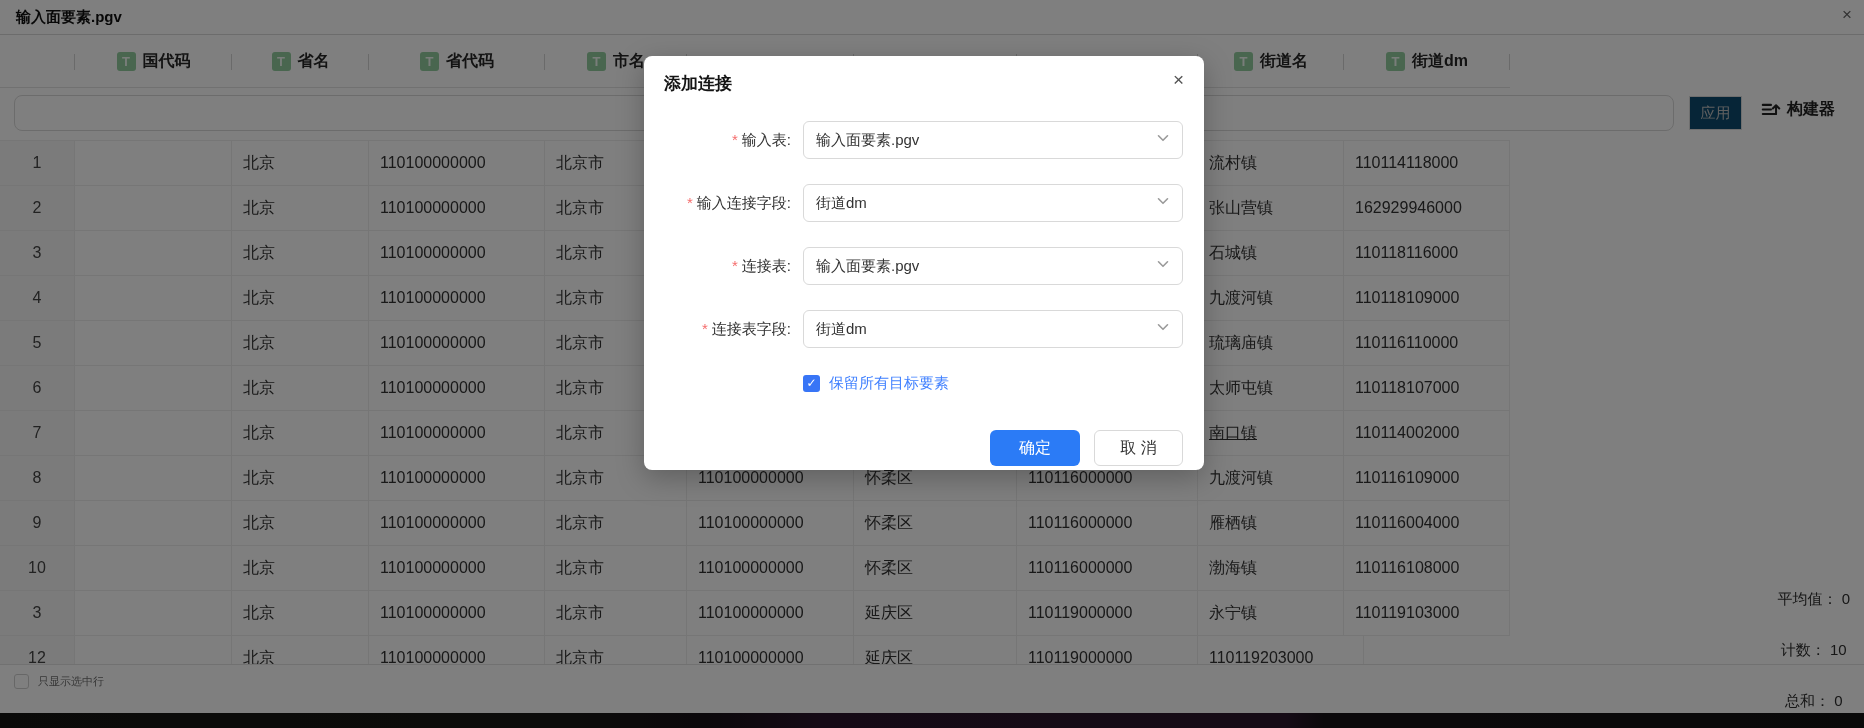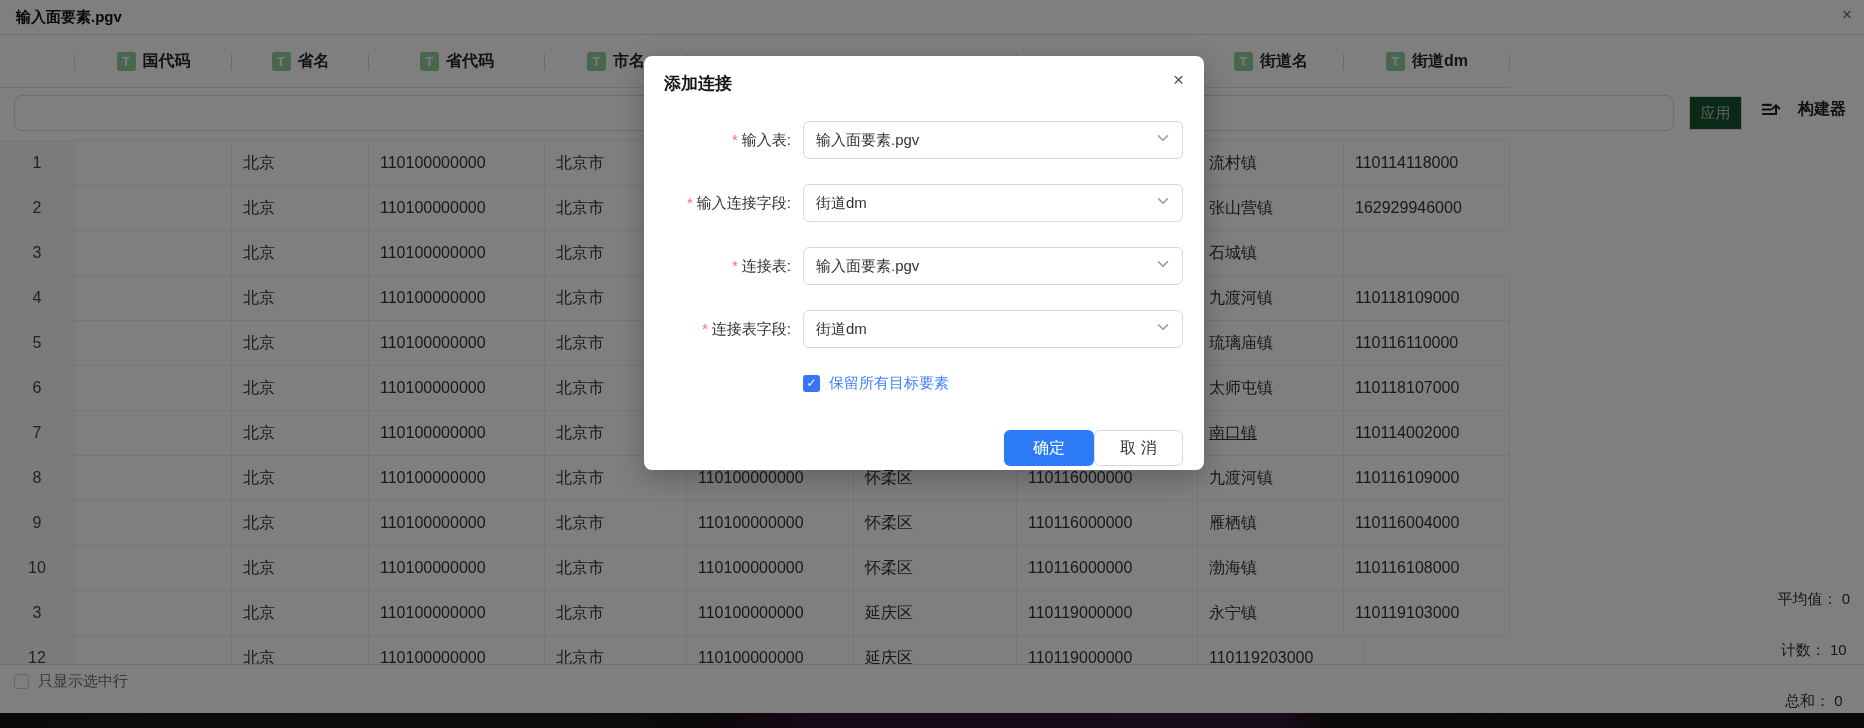--- a/index.html
+++ b/index.html
@@ -29,43 +29,43 @@
   .hlabel { font-size: 16px; font-weight: bold; color: #262626; white-space: nowrap; }
 
   
   .filter-bar { position: absolute; left: 0; top: 88px; right: 0; height: 52px; }
   .filter-input {
     position: absolute; left: 14px; top: 7px; width: 1660px; height: 36px;
     border: 1px solid #d9d9d9; border-radius: 8px; background: #fff; font-size: 15px; padding: 0 12px; outline: none;
   }
   .apply-btn {
     position: absolute; left: 1689px; top: 8px; width: 53px; height: 34px;
-    border: 1px solid #dcdcdc; border-radius: 0; background: #14532d; color: #bfbfbf; font-size: 15px; cursor: pointer;
-  }
-  .builder-btn { position: absolute; left: 1760px; top: 10px; display: flex; align-items: center; gap: 16px; cursor: pointer; background: none; border: none; }
+    border: 1px solid #dcdcdc; border-radius: 0; background: #0c4a6e; color: #bfbfbf; font-size: 15px; cursor: pointer;
+  }
+  .builder-btn { position: absolute; left: 1760px; top: 10px; display: flex; align-items: center; gap: 5px; cursor: pointer; background: none; border: none; }
   .builder-btn svg { display: block; }
   .builder-label { font-size: 16px; font-weight: bold; color: #222; white-space: nowrap; }
 
   
   .grid { position: absolute; left: 0; top: 140px; width: 1510px; border-top: 1px solid #ececec; }
   .grow { display: flex; height: 45px; border-bottom: 1px solid #ececec; background: #fff; }
   .gcell {
     flex: none; font-size: 16px; color: #333; line-height: 44px; padding-left: 11px;
     white-space: nowrap; overflow: hidden; border-right: 1px solid #ececec;
   }
   .gcell.idx { text-align: center; padding-left: 0; background: #f7f7f7; color: #444; }
 
   
   .footer-bar {
     position: absolute; left: 0; right: 0; bottom: 15px; height: 34px; background: #fff;
     border-top: 1px solid #e2e2e2; display: flex; align-items: center; padding: 0 14px;
   }
   .cb { width: 15px; height: 15px; border: 1px solid #cfcfcf; border-radius: 3px; background: #fff; flex: none; cursor: pointer; }
   .footer-left { display: flex; align-items: center; gap: 9px; }
-  .footer-left .cb-label { font-size: 15px; color: #6f6f6f; }
+  .footer-left .cb-label { font-size: 11px; color: #6f6f6f; }
   .footer-right { margin-left: auto; display: flex; align-items: center; gap: 32px; flex-direction: column; }
   .stat { font-size: 15px; color: #2f2f2f; }
   .refresh-btn { border: 1px solid #d9d9d9; border-radius: 6px; background: #fff; color: #222; font-size: 15px; padding: 5px 15px; cursor: pointer; }
 
   
   .overlay { position: absolute; inset: 0; background: rgba(0,0,0,0.5); z-index: 5; }
 
   
   .modal {
     position: absolute; left: 644px; top: 56px; width: 560px; height: 414px; z-index: 10;
@@ -82,21 +82,21 @@
     display: flex; align-items: center; padding: 0 12px; cursor: pointer; background: #fff;
   }
   .select-value { font-size: 15px; color: #333; flex: 1; white-space: nowrap; overflow: hidden; }
   .select svg { flex: none; }
   .checkbox-row { display: flex; align-items: center; gap: 9px; margin-left: 159px; height: 20px; }
   .cb-checked {
     width: 17px; height: 17px; border-radius: 3px; background: #3875f6; color: #fff;
     display: flex; align-items: center; justify-content: center; font-size: 12px; cursor: pointer; flex: none;
   }
   .modal-cb-label { font-size: 15px; color: #4080ff; cursor: pointer; }
-  .modal-buttons { position: absolute; right: 21px; top: 374px; display: flex; }
+  .modal-buttons { position: absolute; right: 21px; top: 374px; display: flex; gap: 14px; }
   .btn-ok { width: 90px; height: 36px; background: #2b7bf6; color: #fff; border: none; border-radius: 6px; font-size: 16px; cursor: pointer; }
   .btn-cancel { width: 89px; height: 36px; background: #fff; color: #333; border: 1px solid #d9d9d9; border-radius: 6px; font-size: 16px; cursor: pointer; }
 </style>
 </head>
 <body>
 
 <div class="app-window">
 
   <div class="title-bar">
     <span class="win-title">输入面要素.pgv</span>
@@ -187,20 +187,21 @@
       <div class="grow">
         <div class="gcell idx" style="width: 75px;">3</div>
         <div class="gcell" style="width: 157px;"></div>
         <div class="gcell" style="width: 137px;">北京</div>
         <div class="gcell" style="width: 176px;">110100000000</div>
         <div class="gcell" style="width: 142px;">北京市</div>
         <div class="gcell" style="width: 167px;"></div>
         <div class="gcell" style="width: 163px;"></div>
         <div class="gcell" style="width: 181px;"></div>
         <div class="gcell" style="width: 146px;">石城镇</div>
+        <div class="gcell" style="width: 166px;">110118116000</div>
       </div>
       <div class="grow">
         <div class="gcell idx" style="width: 75px;">4</div>
         <div class="gcell" style="width: 157px;"></div>
         <div class="gcell" style="width: 137px;">北京</div>
         <div class="gcell" style="width: 176px;">110100000000</div>
         <div class="gcell" style="width: 142px;">北京市</div>
         <div class="gcell" style="width: 167px;"></div>
         <div class="gcell" style="width: 163px;"></div>
         <div class="gcell" style="width: 181px;"></div>

